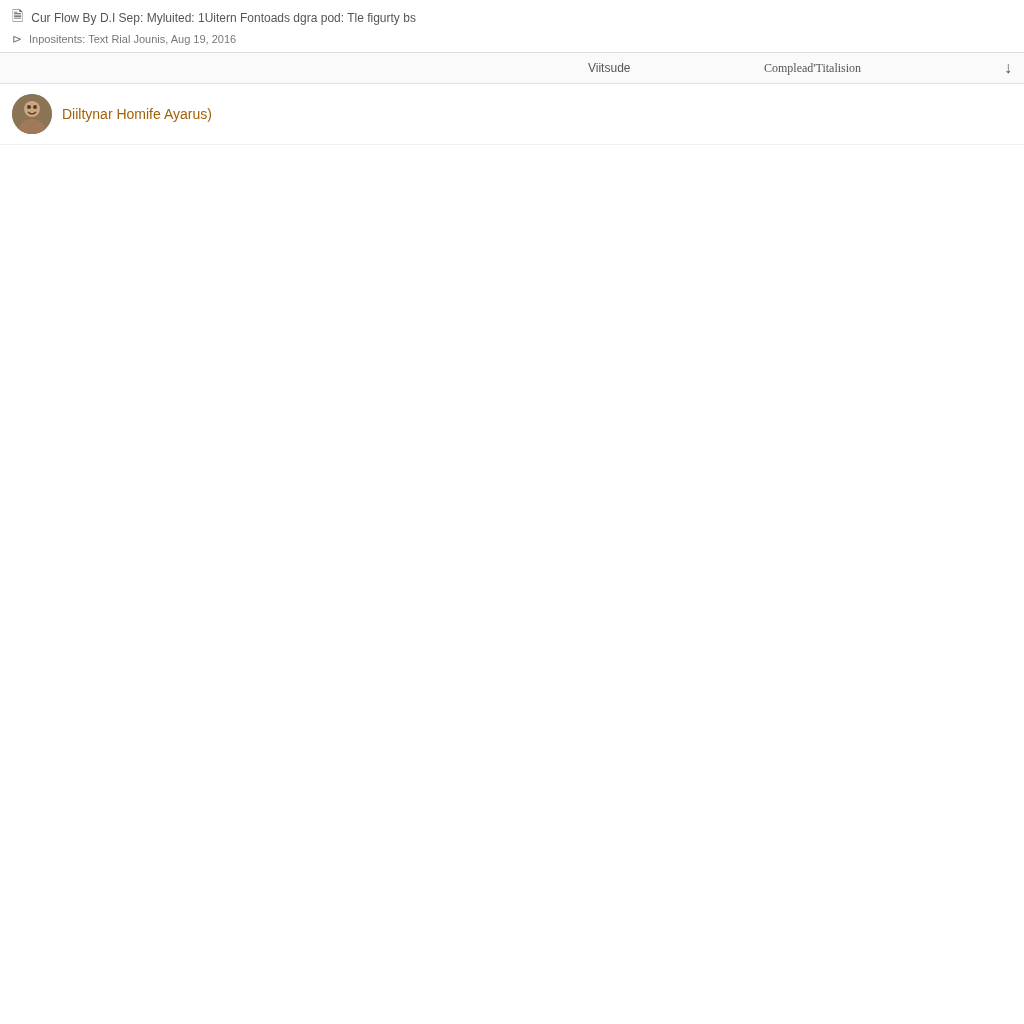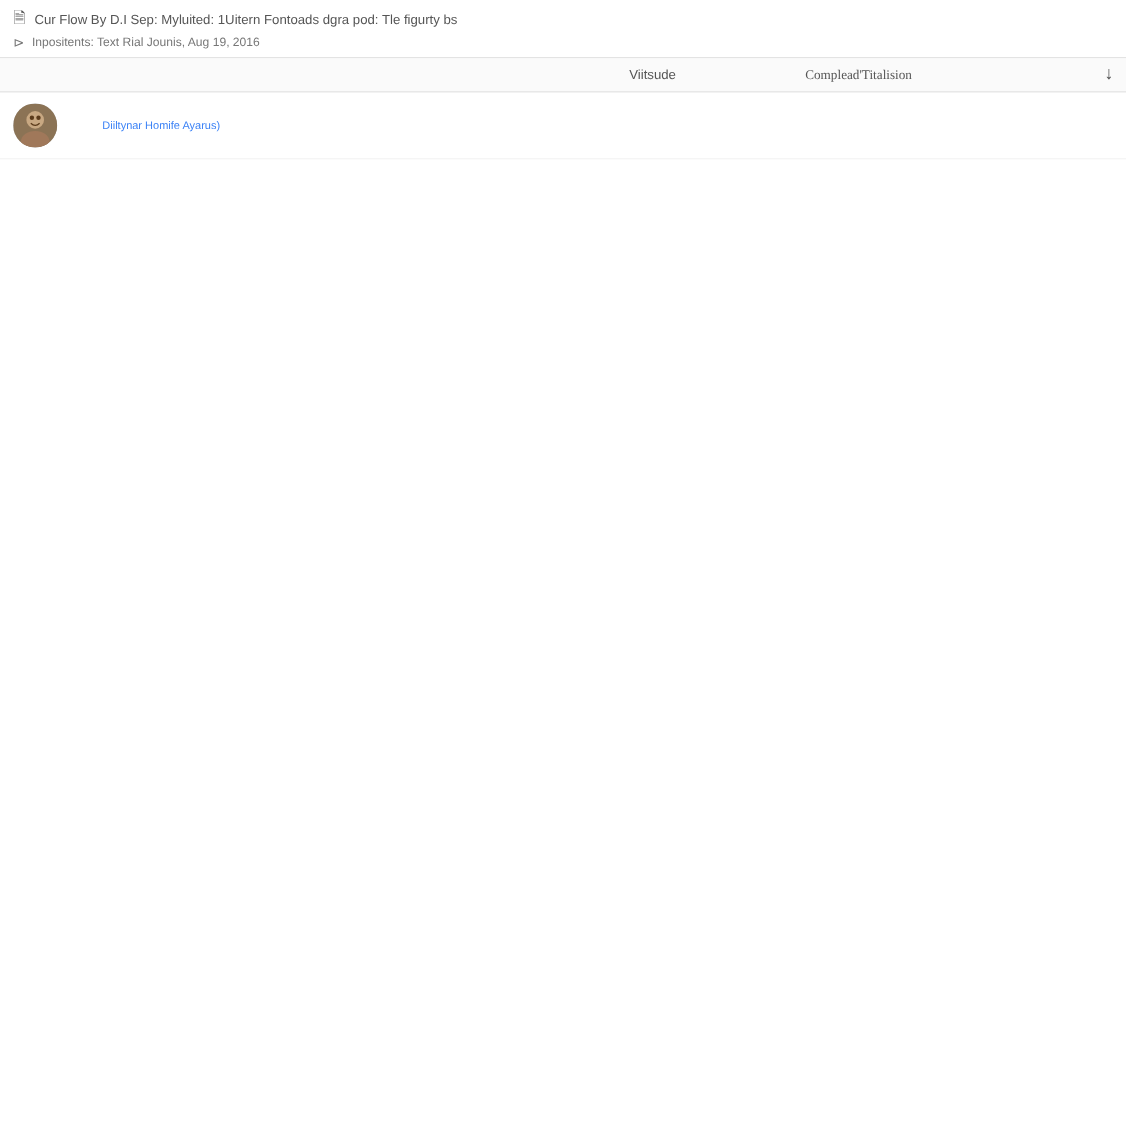--- a/index.html
+++ b/index.html
@@ -61,20 +61,21 @@
       font-weight: 500;
     }
 
     
     .col-headers {
       display: flex;
       align-items: center;
       padding: 6px 12px;
       border-bottom: 1px solid #e0e0e0;
       background: #fafafa;
+      gap: 16px;
     }
     .col-name { flex: 0 0 560px; font-size: 12px; color: #555; }
     .col-visits { flex: 0 0 160px; font-size: 12px; color: #555; }
     .col-completed { flex: 1; font-size: 12px; color: #555; font-family: Liberation Serif, serif; }
     .col-sort { font-size: 16px; color: #555; cursor: pointer; margin-left: auto; }
 
     
     .user-row {
       display: flex;
       align-items: center;
@@ -88,21 +89,21 @@
       overflow: hidden;
       margin-right: 10px;
       flex-shrink: 0;
       background: #bbb;
       display: flex;
       align-items: center;
       justify-content: center;
     }
     .user-avatar svg { width: 40px; height: 40px; }
     .user-info { flex: 0 0 510px; }
-    .user-name { font-size: 10px; font-weight: 500; color: #3b82f6; margin-left: 31px; }
+    .user-name { font-size: 14px; font-weight: 500; color: #a16207; }
     .user-sub { font-size: 11px; color: #777; }
     .user-visits { flex: 0 0 160px; font-size: 13px; color: #444; }
     .user-completed { flex: 1; font-size: 13px; color: #444; }
 
     .page-icon { font-size: 14px; margin-right: 4px; }
     .bookmark-icon { font-size: 12px; margin-right: 3px; }
   </style>
 </head>
 <body>
 

